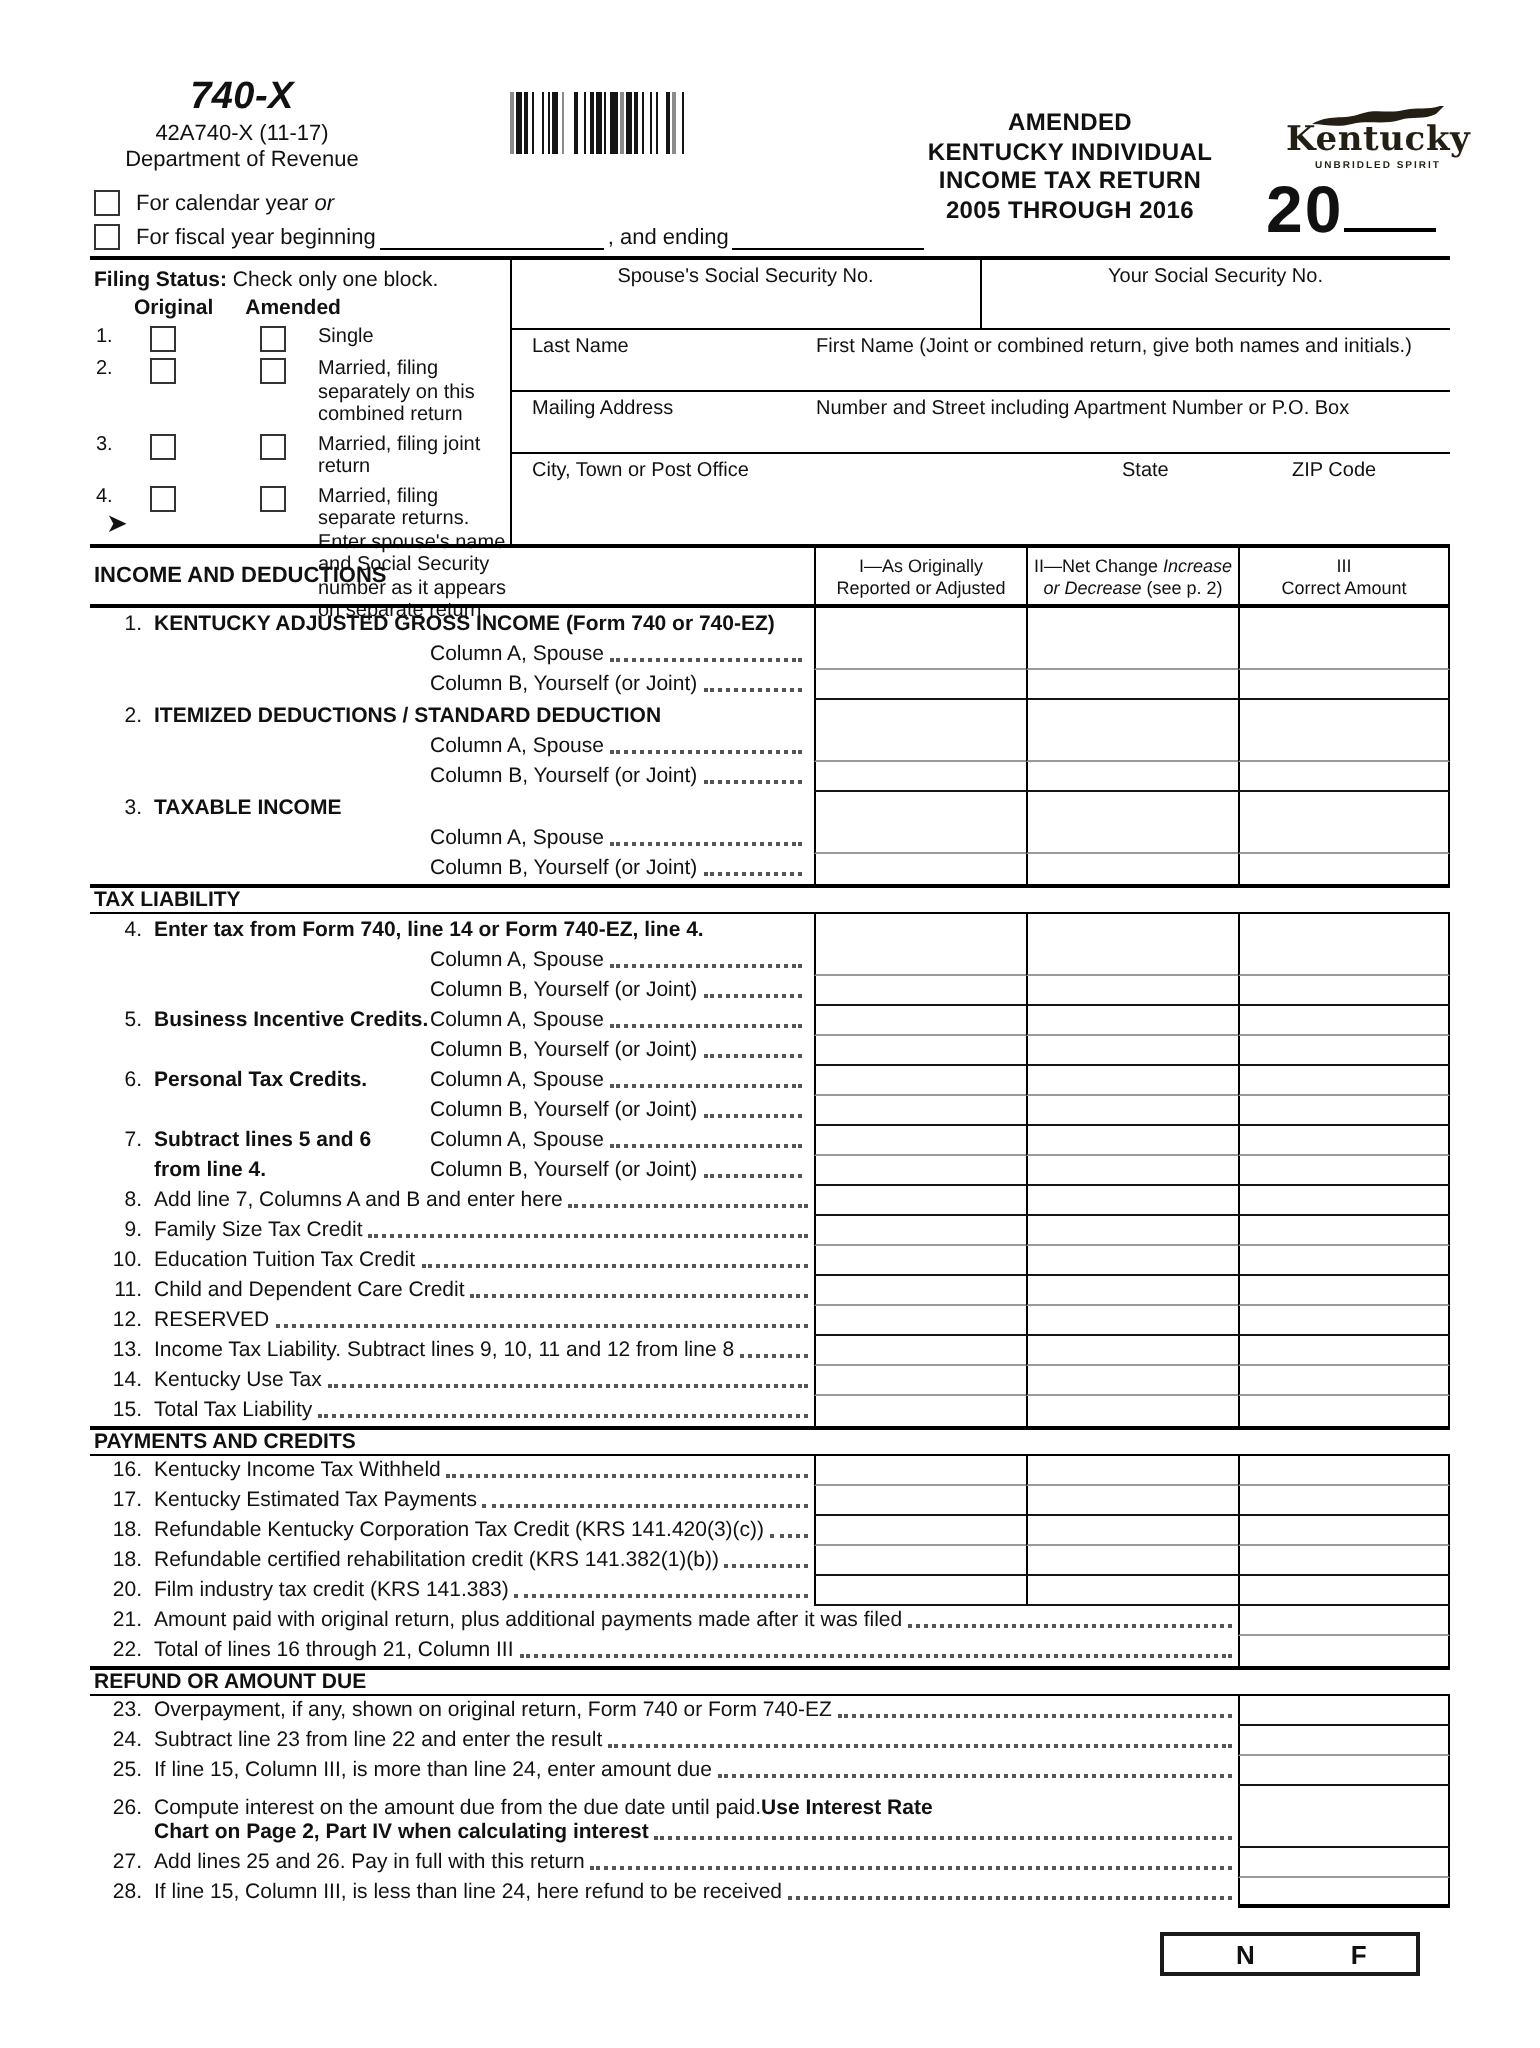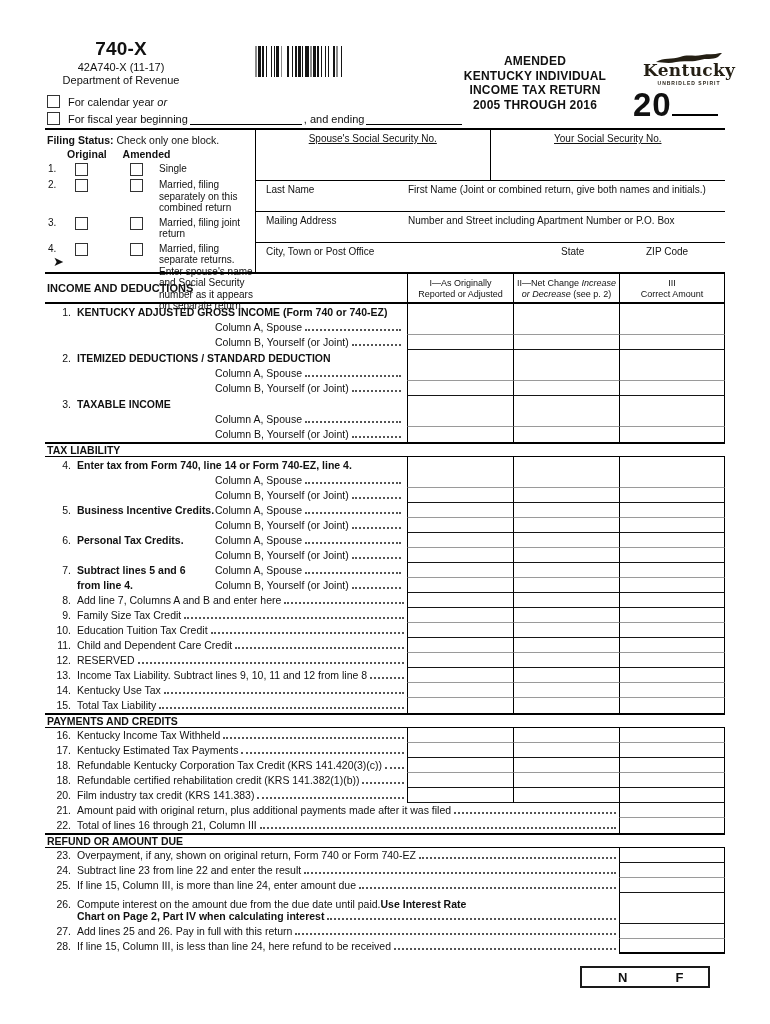--- a/index.html
+++ b/index.html
@@ -2,21 +2,21 @@
 <html><head>
 <meta charset="utf-8">
 <style>
   * { box-sizing: border-box; margin: 0; padding: 0; }
   html,body { background:#fff; }
   body { width:770px; height:1024px; position:relative; font-family:"Liberation Sans",sans-serif; color:#111; }
   .content { position:absolute; left:45px; top:0; width:680px; height:1024px; }
 
   
   .hd-left { position:absolute; left:6px; top:38px; width:140px; text-align:center; }
-  .form-no { font-size:19px; font-weight:bold; letter-spacing:0.2px; }
+  .form-no { font-size:19px; font-weight:bold; letter-spacing:0.2px;font-style:italic; }
   .form-rev { font-size:11px; margin-top:1px; }
   .form-agency { font-size:11px; margin-top:1px; }
   .barcode { position:absolute; left:210px; top:46px; width:180px; height:31px; display:flex; align-items:stretch; }
   .barcode i { display:block; height:100%; }
   .title-block { position:absolute; left:393px; top:54px; width:194px; text-align:center;
                  font-weight:bold; font-size:12px; line-height:14.5px; letter-spacing:0.2px; }
   .logo { position:absolute; left:598px; top:52px; width:92px; text-align:center; color:#241f14; }
   .logo-swoosh { display:block; margin:0 auto -4px auto; }
   .logo-word { font-family:"DejaVu Serif",serif; font-weight:bold; font-size:17px; letter-spacing:0.3px; }
   .logo-tag { font-size:5px; letter-spacing:1px; font-weight:bold; margin-top:0px; }
@@ -41,21 +41,21 @@
   .fs-cols span:first-child { margin-left:22px; }
   .fs-cols span:last-child { margin-left:13px; }
   .fs-opt { display:flex; margin-top:3px; align-items:flex-start; }
   .fs-num { width:24px; font-size:10px; padding-left:3px; flex:none; }
   .fs-cb1 { margin-left:6px; margin-right:0; }
   .fs-cb2 { margin-left:42px; margin-right:0; }
   .fs-lab { margin-left:16px; width:102px; font-size:10px; line-height:11.5px; }
   .fs-arrow { position:absolute; left:8px; bottom:3px; font-size:13px; }
 
   .nameblock { flex:1; border-left:1.5px solid #000; display:flex; flex-direction:column; font-size:10px; }
-  .ssnrow { height:51px; display:flex; border-bottom:1.5px solid #000;text-decoration:underline; }
+  .ssnrow { height:35px; display:flex; border-bottom:1.5px solid #000; }
   .ssnrow > div { width:50%; padding-top:3px; text-align:center; }
   .ssnrow > div:first-child { border-right:1.5px solid #000; }
   .idrow { height:31px; border-bottom:1.5px solid #000; position:relative; }
   .idrow.last { border-bottom:none; flex:1; }
   .idrow span { position:absolute; top:3px; }
   .p10 { left:10px; } .p152 { left:152px; } .p305 { left:305px; } .p390 { left:390px; }
 
   
   .table { position:absolute; left:0; top:272px; width:680px; }
   .thead { display:flex; border-top:2.5px solid #000; border-bottom:2px solid #000; height:32px; }

